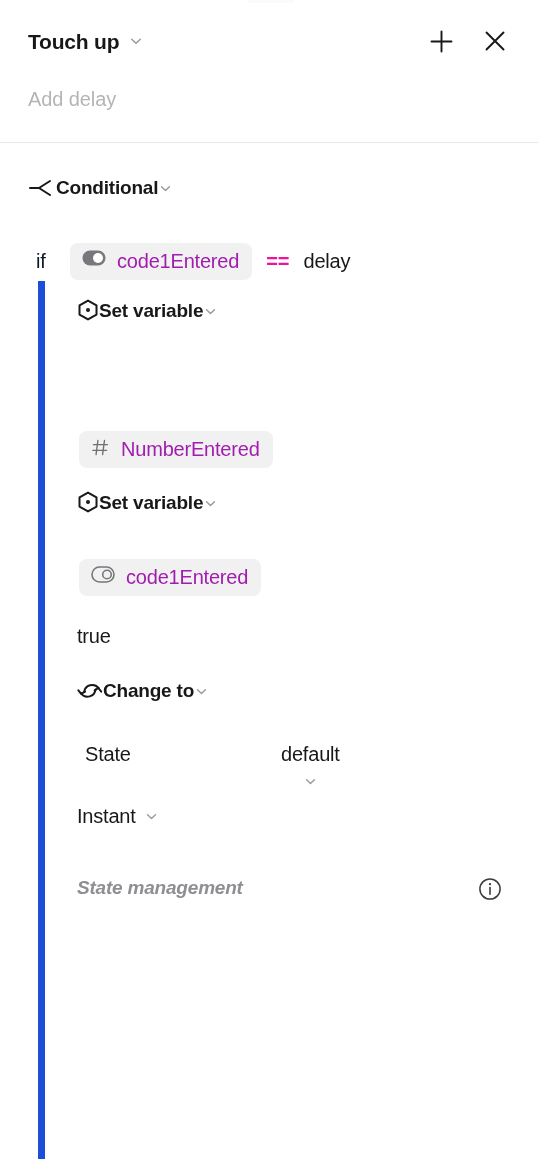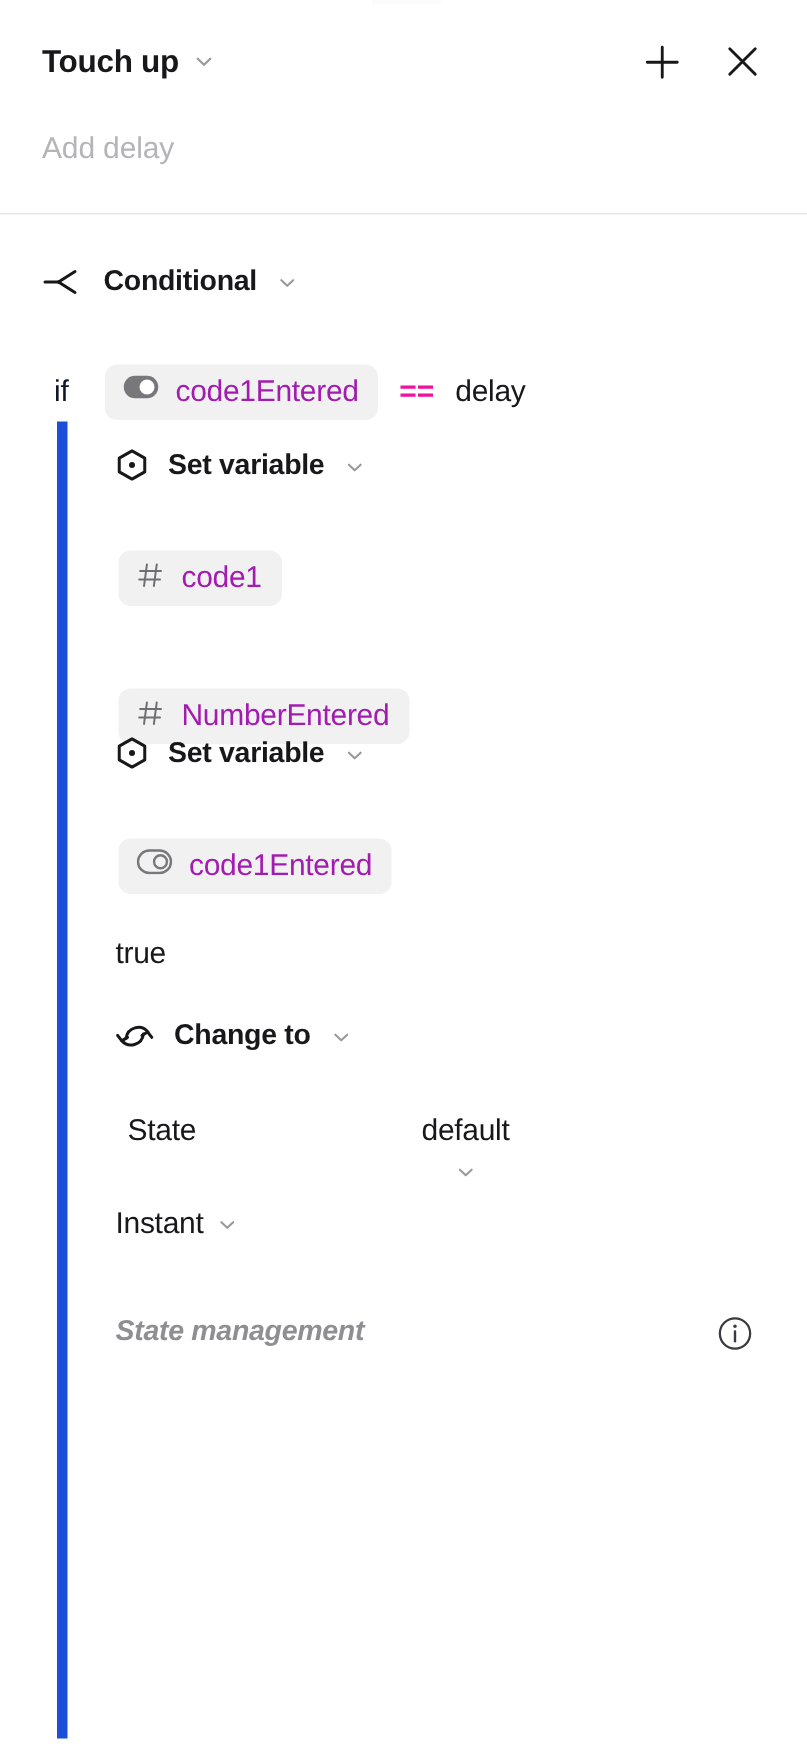--- a/index.html
+++ b/index.html
@@ -64,21 +64,20 @@
     letter-spacing: -0.1px;
     cursor: text;
   }
 
   
   .body { position: absolute; top: 144px; left: 0; right: 0; bottom: 0; }
 
   .block-header {
     display: flex;
     align-items: center;
-    gap: 13px;
   }
   .block-title {
     font-size: 19px;
     font-weight: bold;
     letter-spacing: -0.2px;
     color: #18181b;
   }
 
   
   .conditional-row {
@@ -269,32 +268,22 @@
           </svg>
         </span>
         <span class="block-title">Set variable</span>
         <span>
           <svg width="15" height="15" viewBox="0 0 16 16" fill="none">
             <path d="M3.8 6.2 L8 10.2 L12.2 6.2" stroke="#9a9a9e" stroke-width="1.5" stroke-linecap="round" stroke-linejoin="round"></path>
           </svg>
         </span>
       </div>
 
-      <div class="row" style="top:86px; left:34px;">
-        <span class="chip">
-          <span>
-            <svg width="19" height="19" viewBox="0 0 20 20" fill="none">
-              <path d="M7.3 2.5 L5.3 17.5 M14.2 2.5 L12.2 17.5 M2.6 7 H17.2 M1.9 13 H16.5" stroke="#6e6e73" stroke-width="1.4" stroke-linecap="round"></path>
-            </svg>
-          </span>
-          <span>code1</span>
-        </span>
-      </div>
-
-      <div class="row" style="top:150px; left:34px;margin-top:28px;">
+
+      <div class="row" style="top:150px; left:34px;">
         <span class="chip">
           <span>
             <svg width="19" height="19" viewBox="0 0 20 20" fill="none">
               <path d="M7.3 2.5 L5.3 17.5 M14.2 2.5 L12.2 17.5 M2.6 7 H17.2 M1.9 13 H16.5" stroke="#6e6e73" stroke-width="1.4" stroke-linecap="round"></path>
             </svg>
           </span>
           <span>NumberEntered</span>
         </span>
       </div>
 

